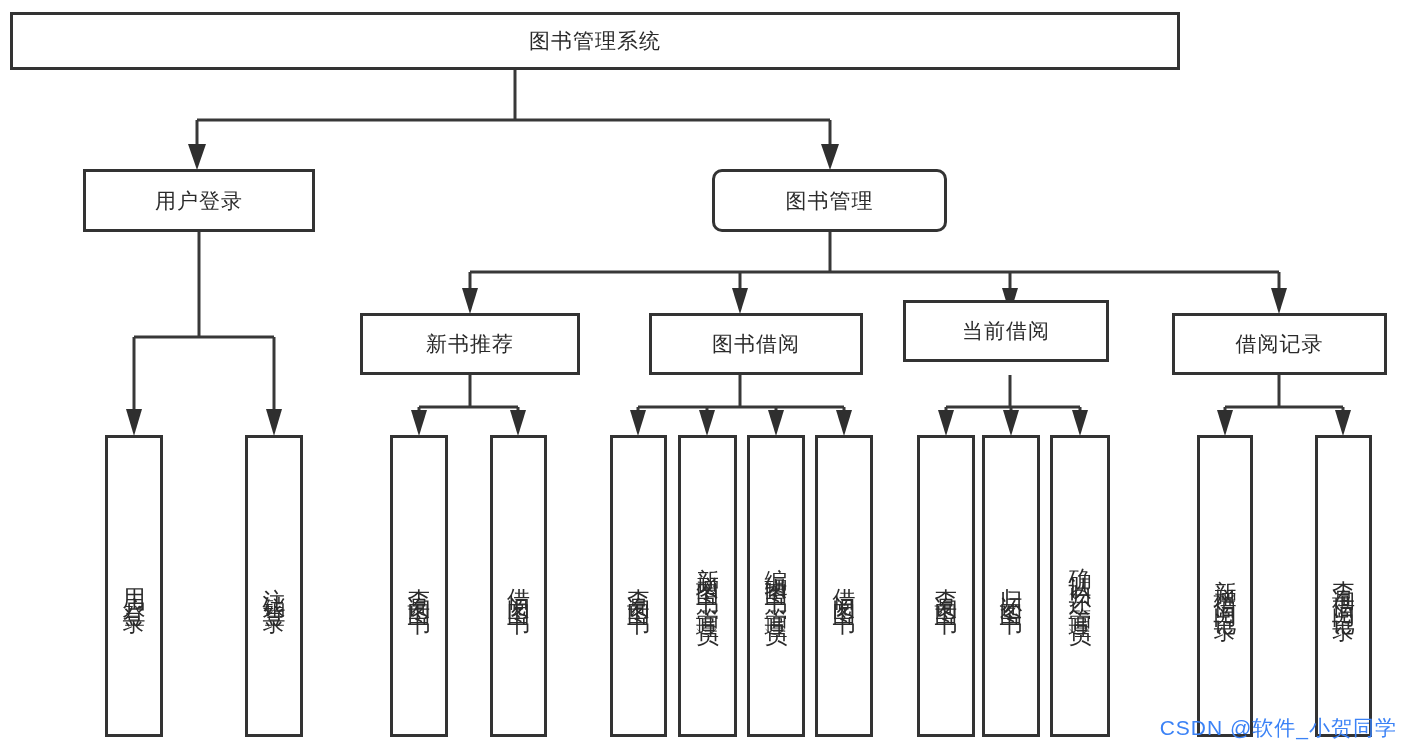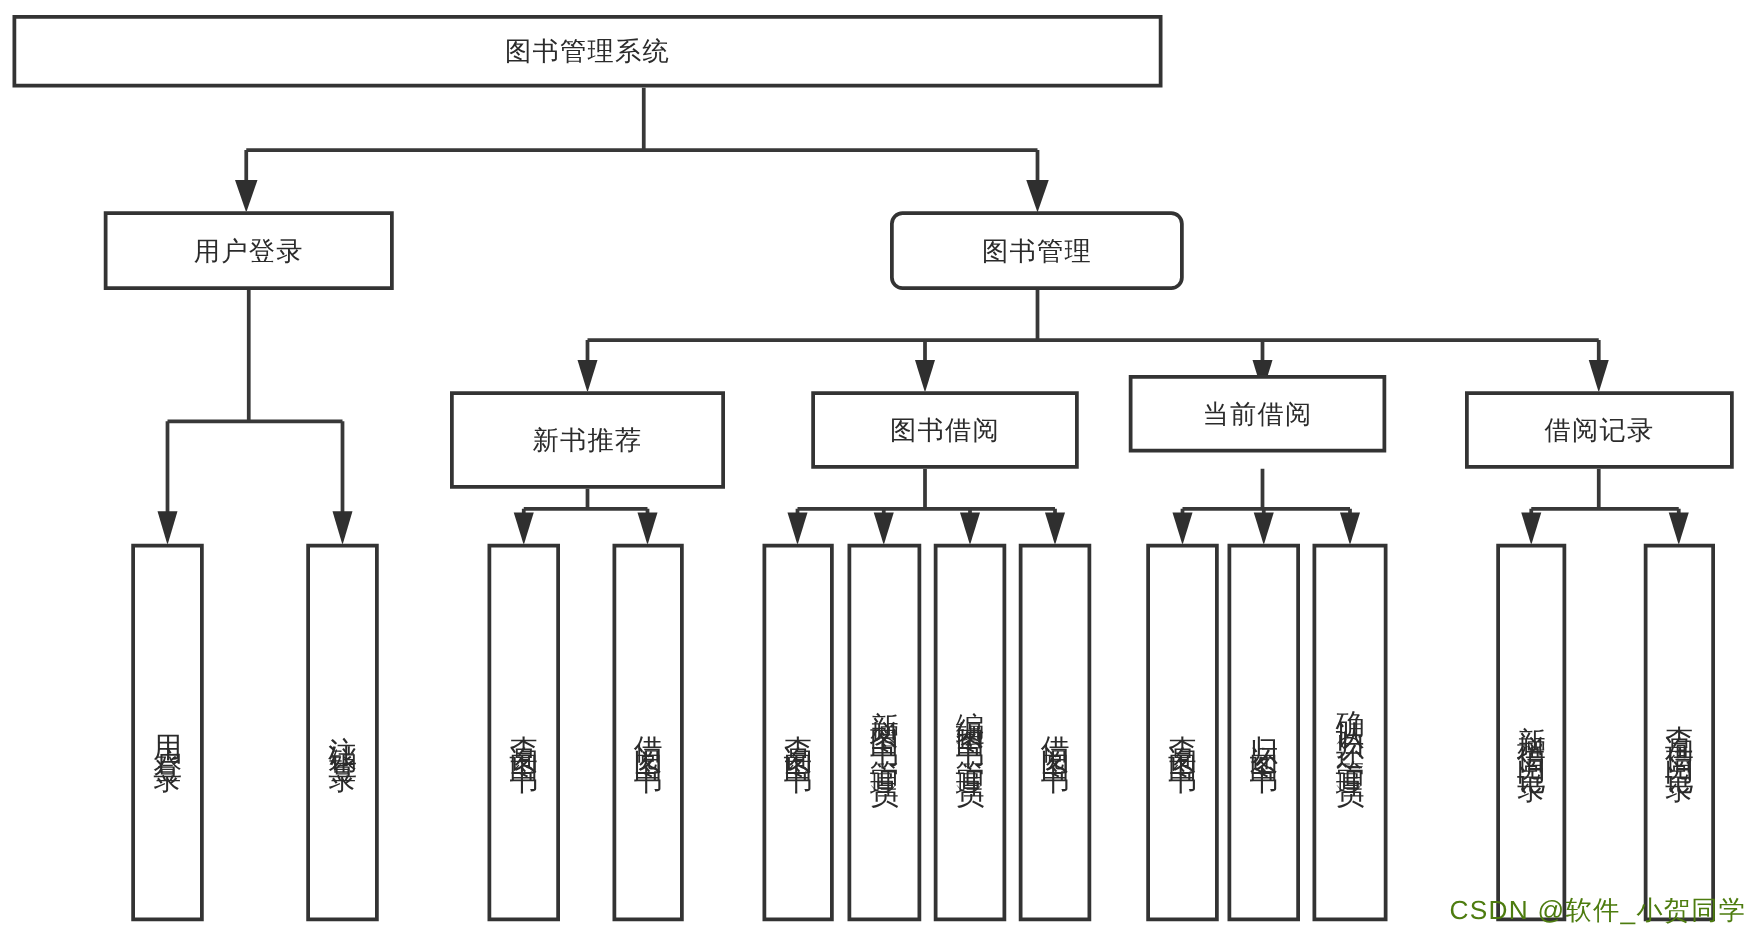--- a/index.html
+++ b/index.html
@@ -48,21 +48,21 @@
     letter-spacing: 8px;
     line-height: 1;
     white-space: nowrap;
   }
   .watermark {
     position: absolute;
     right: 8px;
     top: 714px;
     font-size: 21px;
     letter-spacing: 1px;
-    color: #4d7c0f;
+    color: #3b82f6;
     white-space: nowrap;
   }
 </style>
 </head>
 <body>
 
 <div id="canvas">
 
   <svg id="connectors" viewBox="0 0 1405 747" xmlns="http://www.w3.org/2000/svg">
     <g stroke="#383838" stroke-width="3" fill="none">
@@ -127,26 +127,26 @@
       <polygon points="768,410 784,410 776,436"></polygon>
       <polygon points="836,410 852,410 844,436"></polygon>
       <polygon points="938,410 954,410 946,436"></polygon>
       <polygon points="1003,410 1019,410 1011,436"></polygon>
       <polygon points="1072,410 1088,410 1080,436"></polygon>
       <polygon points="1217,410 1233,410 1225,436"></polygon>
       <polygon points="1335,410 1351,410 1343,436"></polygon>
     </g>
   </svg>
 
-  <div class="node root-node" style="left:10px; top:12px; width:920px; height:58px;">图书管理系统</div>
+  <div class="node root-node" style="left:10px; top:12px; width:1170px; height:58px;">图书管理系统</div>
 
   <div class="node h-node" style="left:83px; top:169px; width:232px; height:63px;">用户登录</div>
   <div class="node h-node" style="left:712px; top:169px; width:235px; height:63px;border-radius:10px;">图书管理</div>
 
-  <div class="node h-node" style="left:360px; top:313px; width:220px; height:78px;">新书推荐</div>
+  <div class="node h-node" style="left:360px; top:313px; width:220px; height:62px;">新书推荐</div>
   <div class="node h-node" style="left:633px; top:313px; width:214px; height:62px;margin-left:16px;">图书借阅</div>
   <div class="node h-node" style="left:903px; top:300px; width:206px; height:62px;">当前借阅</div>
   <div class="node h-node" style="left:1172px; top:313px; width:215px; height:62px;">借阅记录</div>
 
   <div class="node v-node" style="left:105px; top:435px; width:58px; height:302px;">
     <span>用户登录</span>
   </div>
   <div class="node v-node" style="left:245px; top:435px; width:58px; height:302px;">
     <span>注销登录</span>
   </div>

